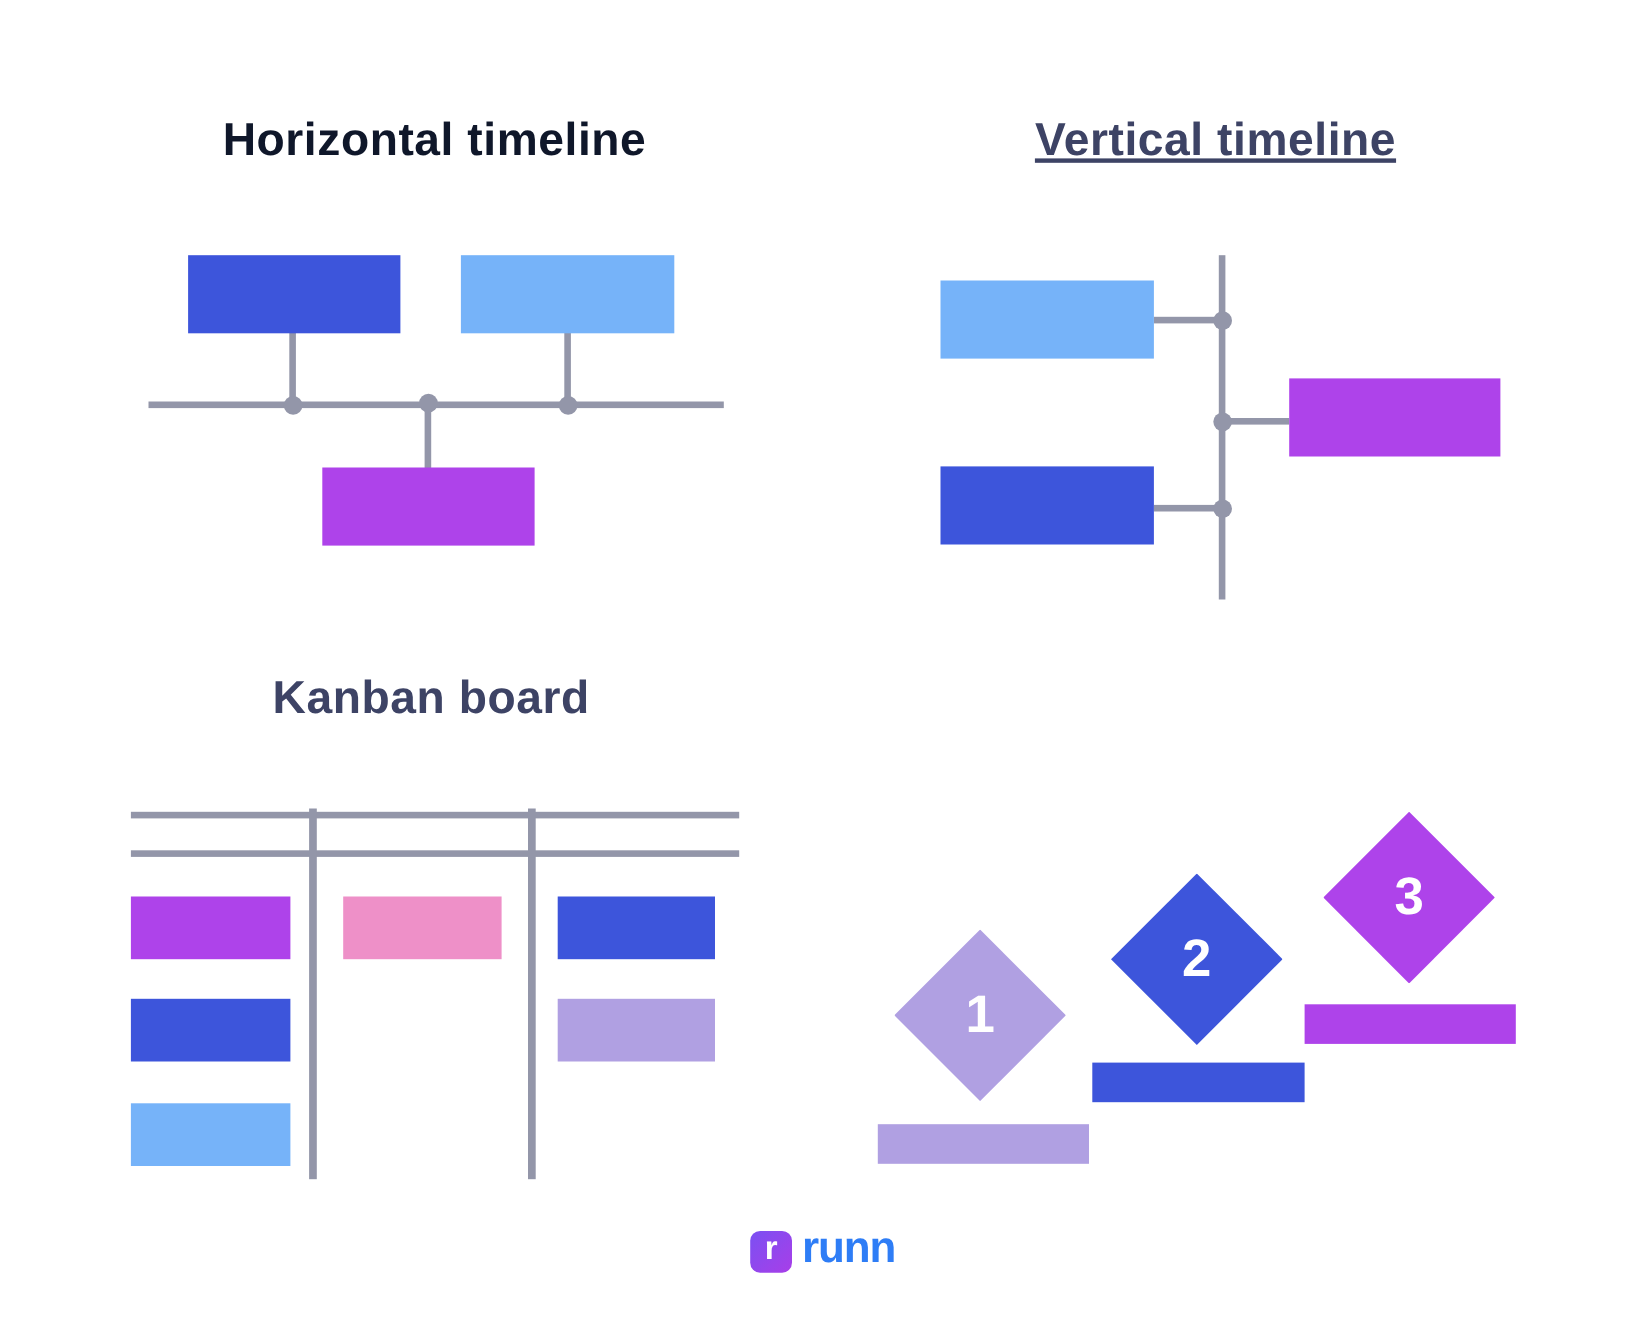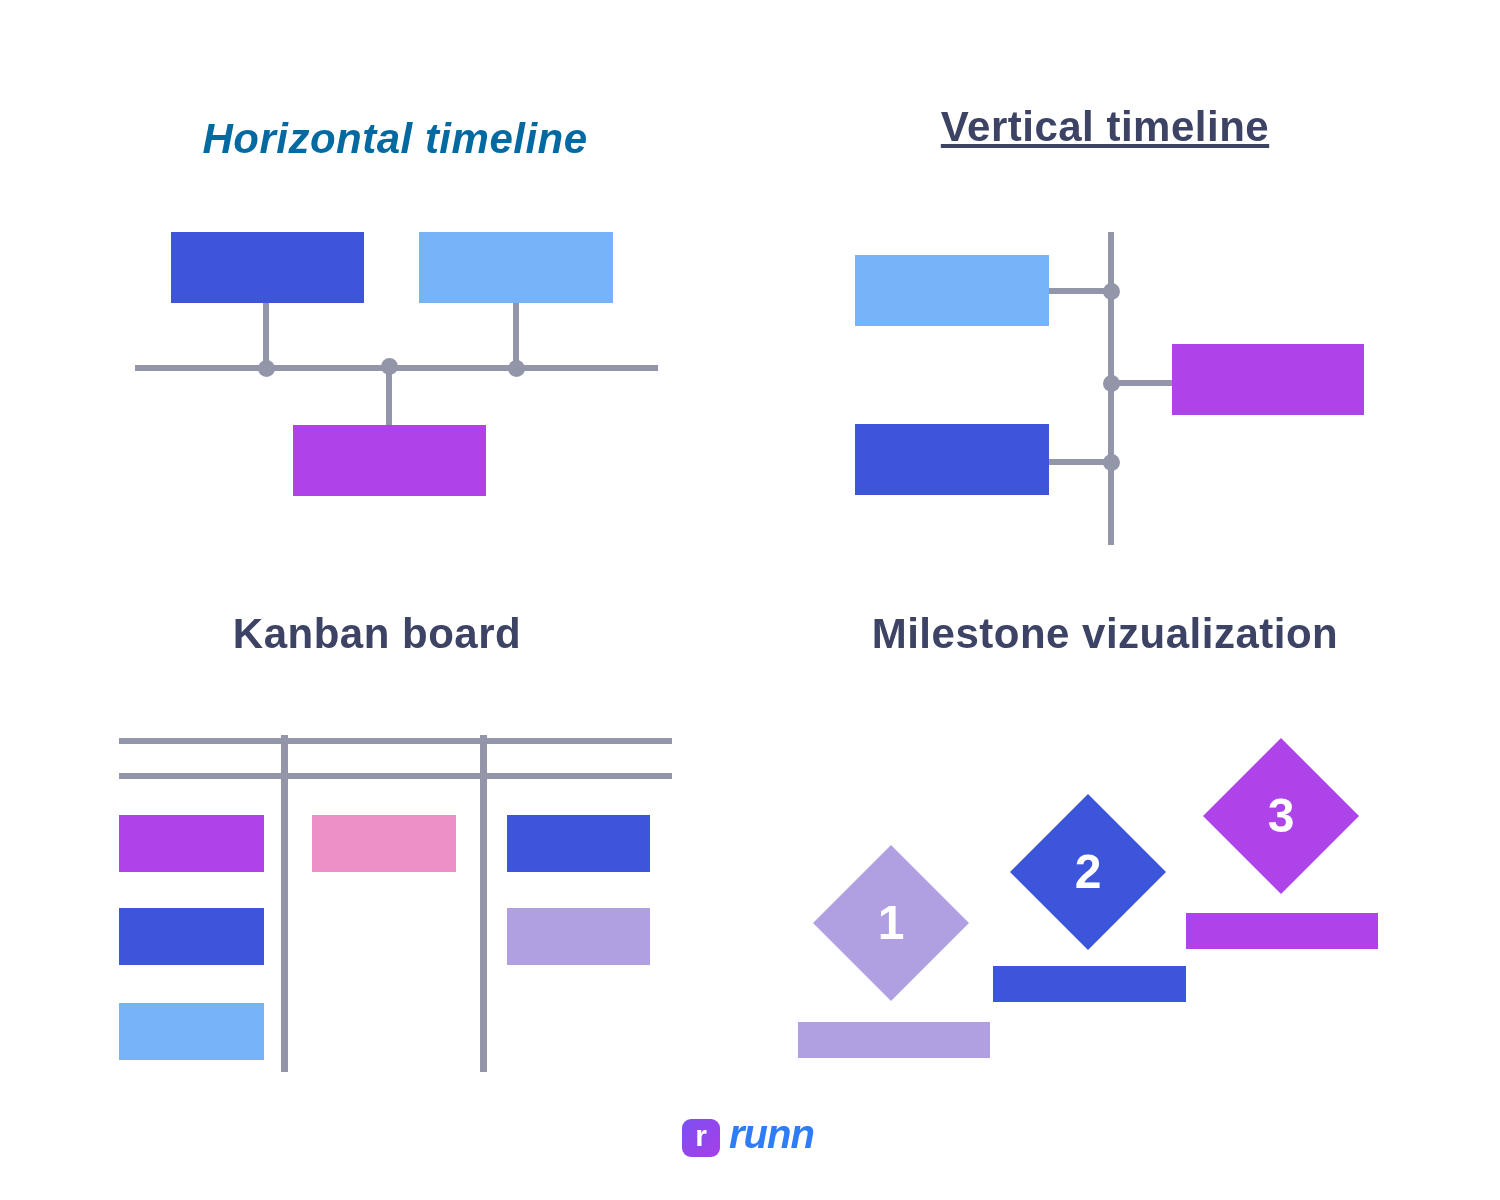--- a/index.html
+++ b/index.html
@@ -52,29 +52,28 @@
     line-height:1;
     transform:translateY(-2px);
   }
   .logo-text{
     position:absolute;
     left:729px;top:1110px;
     font-size:40px;
     font-weight:700;
     letter-spacing:-1px;
     line-height:48px;
-    font-style:italic;
   }
 </style>
 </head>
 <body>
 
 <div class="canvas">
 
-  <h2 class="title" style="left: 45px; top: 116px; width: 700px; color: #0369a1; font-style: italic;">Horizontal timeline</h2>
+  <h2 class="title" style="left: 45px; top: 104px; width: 700px; color: #0f172a;">Horizontal timeline</h2>
 
   <div class="gline" style="left: 135px; top: 365px; width: 523px; height: 6px; background-color: rgb(147, 150, 169);"></div>
 
   <div class="gline" style="left: 263px; top: 300px; width: 6px; height: 66px; background-color: rgb(147, 150, 169);"></div>
   <div class="gline" style="left: 386px; top: 370px; width: 6px; height: 56px; background-color: rgb(147, 150, 169);"></div>
   <div class="gline" style="left: 513px; top: 300px; width: 6px; height: 66px; background-color: rgb(147, 150, 169);"></div>
 
   <div class="rect" style="left: 171px; top: 232px; width: 193px; height: 71px; background-color: rgb(61, 85, 219);"></div>
   <div class="rect" style="left: 419px; top: 232px; width: 194px; height: 71px; background-color: rgb(118, 179, 249);"></div>
   <div class="rect" style="left: 293px; top: 425px; width: 193px; height: 71px; background-color: rgb(174, 67, 234);"></div>
@@ -92,37 +91,36 @@
   <div class="gline" style="left: 1049px; top: 459px; width: 62px; height: 6px; background-color: rgb(147, 150, 169);"></div>
 
   <div class="rect" style="left: 855px; top: 255px; width: 194px; height: 71px; background-color: rgb(118, 179, 249);"></div>
   <div class="rect" style="left: 1172px; top: 344px; width: 192px; height: 71px; background-color: rgb(174, 67, 234);"></div>
   <div class="rect" style="left: 855px; top: 424px; width: 194px; height: 71px; background-color: rgb(61, 85, 219);"></div>
 
   <div class="dot" style="left: 1103px; top: 283px; background-color: rgb(147, 150, 169);"></div>
   <div class="dot" style="left: 1103px; top: 375px; background-color: rgb(147, 150, 169);"></div>
   <div class="dot" style="left: 1103px; top: 454px; background-color: rgb(147, 150, 169);"></div>
 
-  <h2 class="title" style="left: 77px; top: 611px; width: 600px; color: rgb(61, 67, 101);">Kanban board</h2>
+  <h2 class="title" style="left: 92px; top: 611px; width: 600px; color: rgb(61, 67, 101);">Kanban board</h2>
 
   <div class="gline" style="left: 119px; top: 738px; width: 553px; height: 6px; background-color: rgb(147, 150, 169);"></div>
   <div class="gline" style="left: 119px; top: 773px; width: 553px; height: 6px; background-color: rgb(147, 150, 169);"></div>
   <div class="gline" style="left: 281px; top: 735px; width: 7px; height: 337px; background-color: rgb(147, 150, 169);"></div>
   <div class="gline" style="left: 480px; top: 735px; width: 7px; height: 337px; background-color: rgb(147, 150, 169);"></div>
 
   <div class="rect" style="left: 119px; top: 815px; width: 145px; height: 57px; background-color: rgb(174, 67, 234);"></div>
   <div class="rect" style="left: 119px; top: 908px; width: 145px; height: 57px; background-color: rgb(61, 85, 219);"></div>
   <div class="rect" style="left: 119px; top: 1003px; width: 145px; height: 57px; background-color: rgb(118, 179, 249);"></div>
 
   <div class="rect" style="left: 312px; top: 815px; width: 144px; height: 57px; background-color: rgb(238, 144, 200);"></div>
 
   <div class="rect" style="left: 507px; top: 815px; width: 143px; height: 57px; background-color: rgb(61, 85, 219);"></div>
   <div class="rect" style="left: 507px; top: 908px; width: 143px; height: 57px; background-color: rgb(176, 160, 226);"></div>
 
-  <h2 class="title" style="left: 795px; top: 611px; width: 620px; color: rgb(61, 67, 101);">Milestone vizualization</h2>
 
   <div class="rect" style="left: 798px; top: 1022px; width: 192px; height: 36px; background-color: rgb(176, 160, 226);"></div>
   <div class="rect" style="left: 993px; top: 966px; width: 193px; height: 36px; background-color: rgb(61, 85, 219);"></div>
   <div class="rect" style="left: 1186px; top: 913px; width: 192px; height: 36px; background-color: rgb(174, 67, 234);"></div>
 
   <div class="diamond" style="left: 813px; top: 845px; background-color: rgb(176, 160, 226);">
     <span class="diamond-num" style="color: rgb(255, 255, 255);">1</span>
   </div>
   <div class="diamond" style="left: 1010px; top: 794px; background-color: rgb(61, 85, 219);">
     <span class="diamond-num" style="color: rgb(255, 255, 255);">2</span>

